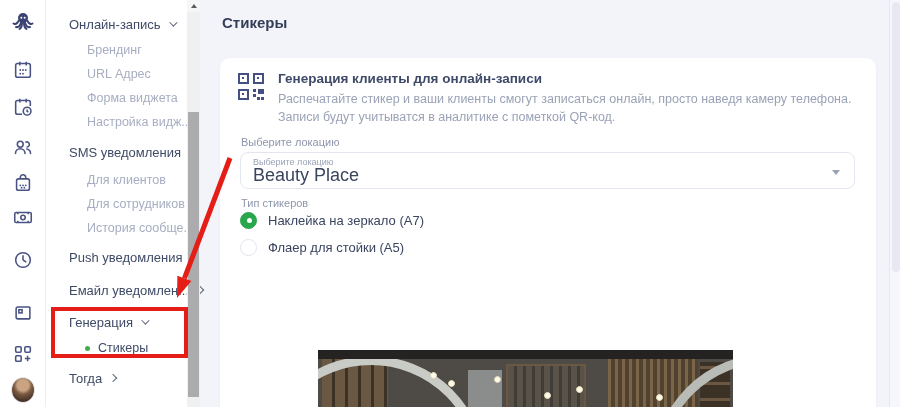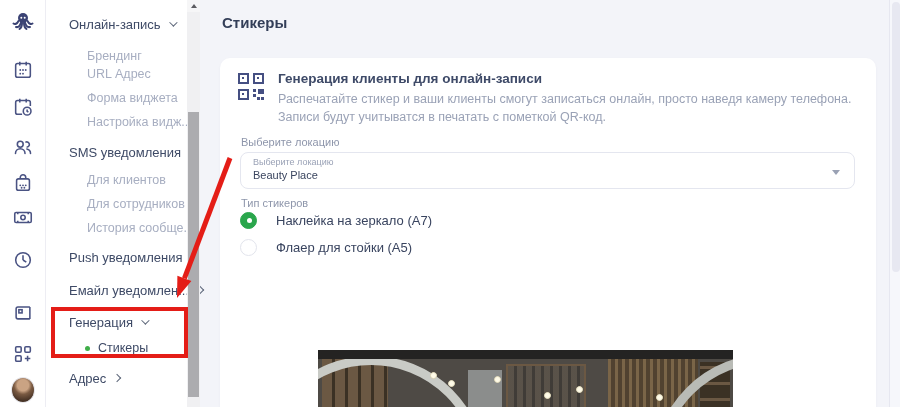--- a/index.html
+++ b/index.html
@@ -47,24 +47,24 @@
   .qr-mods i:nth-child(1){left:0;top:0;} .qr-mods i:nth-child(2){left:5px;top:0;width:6px;height:5px;}
   .qr-mods i:nth-child(3){left:0;top:5px;} .qr-mods i:nth-child(4){left:4px;top:8px;}
   .qr-mods i:nth-child(5){left:8px;top:8px;}
 
   .card-title { position:absolute; left:58px; top:13px; font-size:13.5px; font-weight:bold; color:#3e4a68; }
   .card-desc { position:absolute; left:58px; top:33px; width:580px; font-size:12.5px; line-height:17.5px; color:#9aa2b6; }
 
   .field-label { position:absolute; font-size:11px; color:#8e96ab; }
   .select-box { position:absolute; left:20px; top:94px; width:615px; height:37px; background:#fff; border:1px solid #e4e6ef; border-radius:8px; padding:4px 12px; cursor:pointer; }
   .select-box .mini-label { font-size:9px; color:#9aa2b6; line-height:10px; }
-  .select-box .value { font-size:11px; color:#3a455f; line-height:16px; }
+  .select-box .value { font-size:18px; color:#3a455f; line-height:16px; }
   .select-caret { position:absolute; right:14px; top:17px; width:0; height:0; border-left:4px solid transparent; border-right:4px solid transparent; border-top:5px solid #9aa1b4; }
 
-  .radio-row { position:absolute; left:20px; display:flex; align-items:center; gap:19px; height:18px; cursor:pointer; }
+  .radio-row { position:absolute; left:20px; display:flex; align-items:center; gap:11px; height:18px; cursor:pointer; }
   .radio { width:17px; height:17px; border-radius:50%; border:1.5px solid #e2e4ec; background:#fff; position:relative; flex:0 0 auto; }
   .radio.selected { background:#2aa64c; border-color:#2aa64c; }
   .radio.selected::after { content:""; position:absolute; left:5.5px; top:5.5px; width:5px; height:5px; border-radius:50%; background:#fff; }
   .radio-label { font-size:13px; color:#39445f; }
 
   .info-box { position:absolute; left:20px; top:237px; width:615px; background:#e9ebf7; border-radius:6px; padding:9px 14px; font-size:12.5px; line-height:17px; color:#7f88ab; }
   .info-icon { display:inline-block; margin-right:3px; }
 
   
   .photo { position:absolute; left:98px; top:292px; width:415px; height:115px; background:#4e4a45; overflow:hidden; }
@@ -194,21 +194,21 @@
       <div class="avatar"></div>
     </div>
   </div>
 
   <div class="nav">
 
     <div class="nav-row nav-section" style="top:15px">
       <span>Онлайн-запись</span>
       <span class="chev down"></span>
     </div>
-    <div class="nav-row nav-sub" style="top:47px">
+    <div class="nav-row nav-sub" style="top:41px">
       <span>Брендинг</span>
     </div>
     <div class="nav-row nav-sub" style="top:65px">
       <span>URL Адрес</span>
     </div>
     <div class="nav-row nav-sub" style="top:89px">
       <span>Форма виджета</span>
     </div>
     <div class="nav-row nav-sub" style="top:113px">
       <span>Настройка видж...</span>
@@ -241,21 +241,21 @@
     <div class="nav-row nav-section" style="top:313px">
       <span>Генерация</span>
       <span class="chev down"></span>
     </div>
     <div class="nav-row nav-sub active" style="top:339px">
       <span class="green-dot"></span>
       <span>Стикеры</span>
     </div>
 
     <div class="nav-row nav-section" style="top:369px">
-      <span>Адрес</span>
+      <span>Тогда</span>
       <span class="chev right"></span>
     </div>
   </div>
 
   <div class="side-scroll">
     <div class="up-btn">
         <span class="tri"></span>
       </div>
     <div class="thumb"></div>
   </div>
@@ -272,21 +272,21 @@
         <span class="qr-mods">
             <i></i>
             <i></i>
             <i></i>
             <i></i>
             <i></i>
           </span>
       </div>
 
       <div class="card-title">Генерация клиенты для онлайн-записи</div>
-      <div class="card-desc">Распечатайте стикер и ваши клиенты смогут записаться онлайн, просто наведя камеру телефона. Записи будут учитыватся в печатать с пометкой QR-код.</div>
+      <div class="card-desc">Распечатайте стикер и ваши клиенты смогут записаться онлайн, просто наведя камеру телефона. Записи будут учитыватся в аналитике с пометкой QR-код.</div>
 
       <div class="field-label" style="left:21px; top:78px">Выберите локацию</div>
 
       <div class="select-box">
         <div class="mini-label">Выберите локацию</div>
         <div class="value">Beauty Place</div>
         <span class="select-caret"></span>
       </div>
 
       <div class="field-label" style="left:21px; top:139px">Тип стикеров</div>

